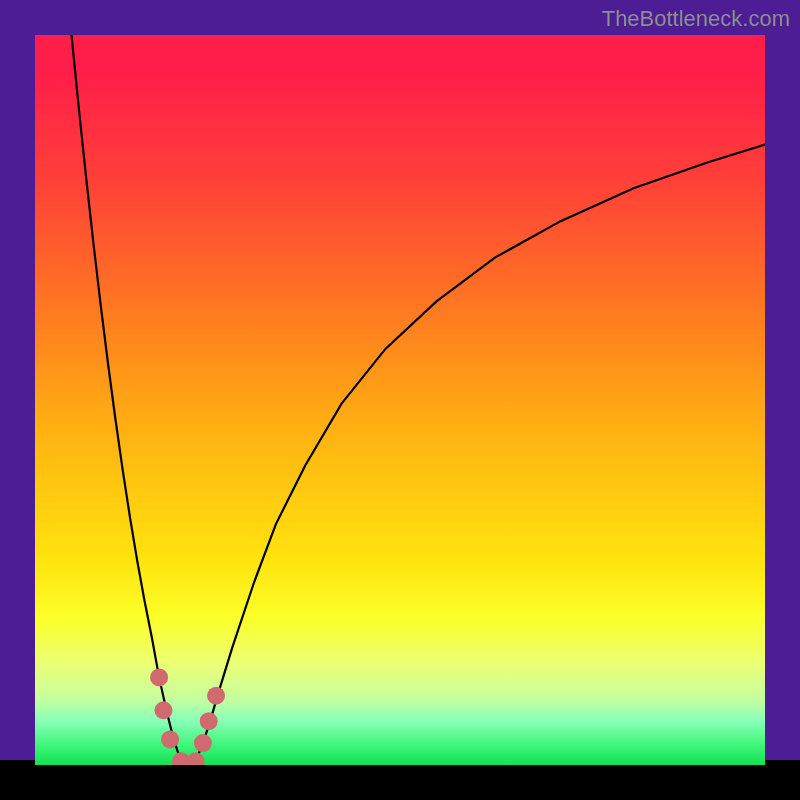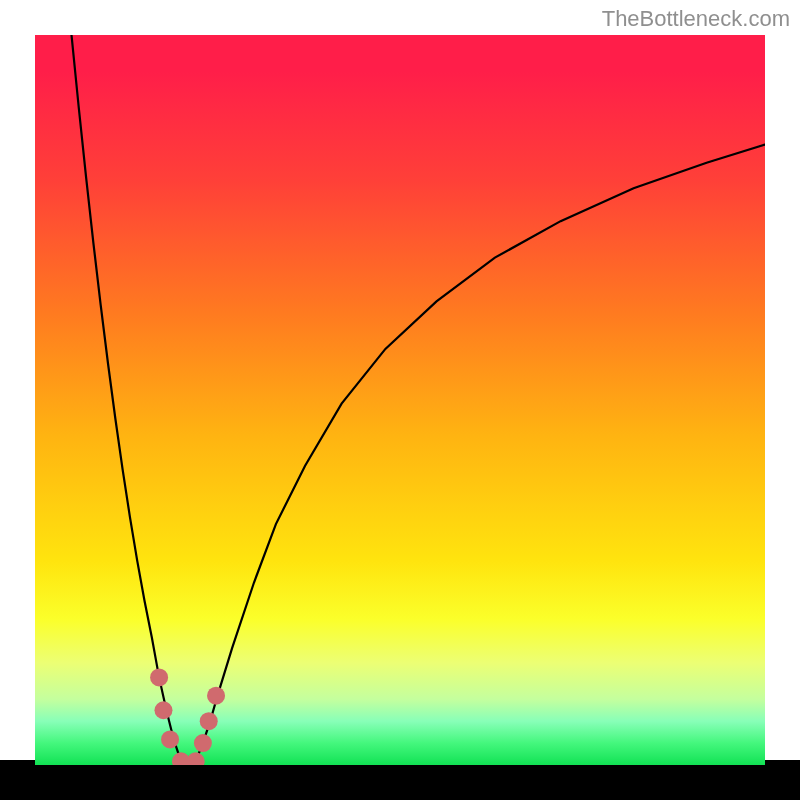--- a/index.html
+++ b/index.html
@@ -9,21 +9,21 @@
     height: 800px;
     background: #000;
     overflow: hidden;
   }
   .frame {
     position: absolute;
     left: 0;
     top: 0;
     width: 800px;
     height: 760px;
-    background: #ffffff;
+    background: #4c1d95;
     text-align: right;
   }
   .plot {
     position: absolute;
     left: 35px;
     top: 35px;
     width: 730px;
     height: 730px;
     overflow: hidden;
   }

